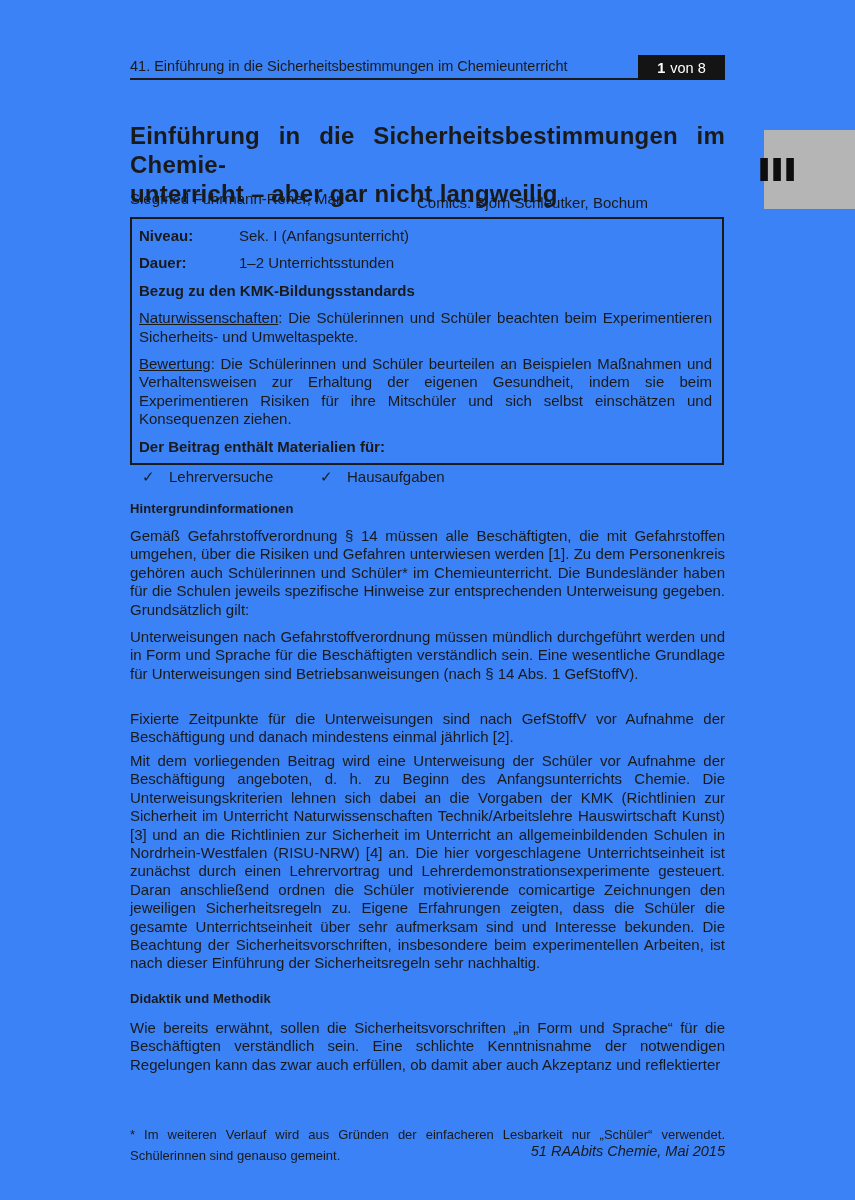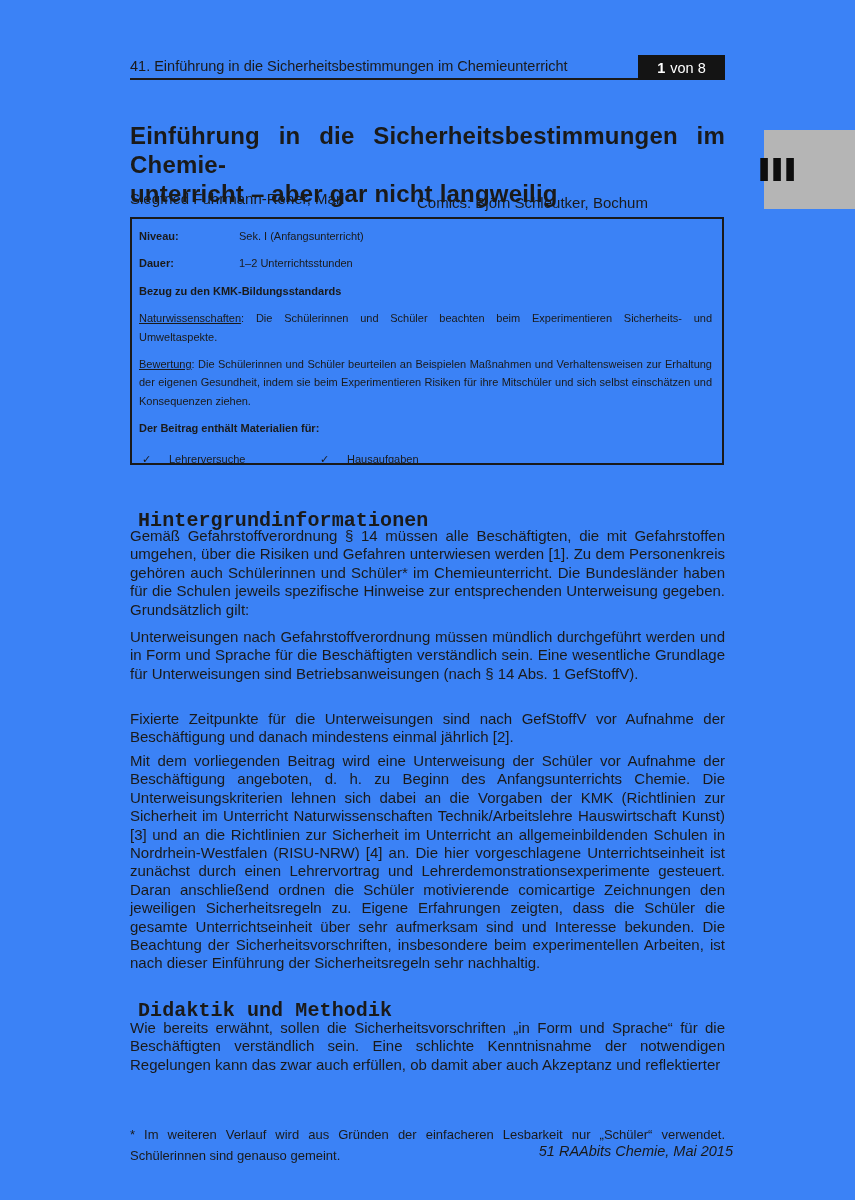--- a/index.html
+++ b/index.html
@@ -39,55 +39,55 @@
   }
   .title-line1 { display:block; text-align:justify; text-align-last:justify; }
   .title-line2 { display:block; }
   .byline { position:absolute; left:130px; top:190px; width:595px; font-size:15px; }
   .comics-credit { position:absolute; left:287px; top:4px; }
 
   
   .info-box {
     position:absolute; left:130px; top:217px; width:594px; height:248px;
     border:2px solid #1a1a1a; box-sizing:border-box;
-    padding:8px 10px 8px 7px; font-size:11px; line-height:18.4px;
+    padding:8px 10px 8px 7px; font-size:15px; line-height:18.4px;
   }
   .kv { display:flex; margin-bottom:9px; }
   .kv-label { width:100px; flex:none; font-weight:bold; }
   .box-heading { font-weight:bold; margin:0 0 9px 0; }
   .box-para { margin:0 0 9px 0; text-align:justify; }
   .u { text-decoration:underline; }
   .check-row { display:flex; padding-left:3px; margin-top:12px; }
   .check-item { display:flex; }
   .check-item.first { width:178px; flex:none; }
   .check-icon { width:27px; flex:none; }
 
   
   .section-heading {
-    position:absolute; left:130px; width:595px; margin:8px;
-    font-size:20px; font-weight:bold; letter-spacing:0.1px;font-family:Liberation Mono, monospace;
+    position:absolute; left:130px; width:595px; margin:0;
+    font-size:13px; font-weight:bold; letter-spacing:0.1px;
   }
   .body-para {
     position:absolute; left:130px; width:595px; margin:0;
     font-size:15px; line-height:18.4px; text-align:justify;
   }
   #heading-1 { top:501px; }
   #para-1 { top:527px; }
   #para-2 { top:628px; }
   #para-3 { top:710px; }
   #para-4 { top:752px; }
   #heading-2 { top:991px; }
   #para-5 { top:1019px; }
 
   .footnote {
     position:absolute; left:130px; top:1124px; width:595px; margin:0;
     font-size:13px; line-height:21px; text-align:justify;
   }
   .page-footer {
-    position:absolute; left:138px; top:1143px; width:595px;
+    position:absolute; left:130px; top:1143px; width:595px;
     text-align:right; font-style:italic; font-size:14.5px;
   }
 </style>
 </head>
 <body>
 
 <div class="page">
 
   <header class="page-header">
     <span class="running-head">41. Einführung in die Sicherheitsbestimmungen im Chemieunterricht</span>

